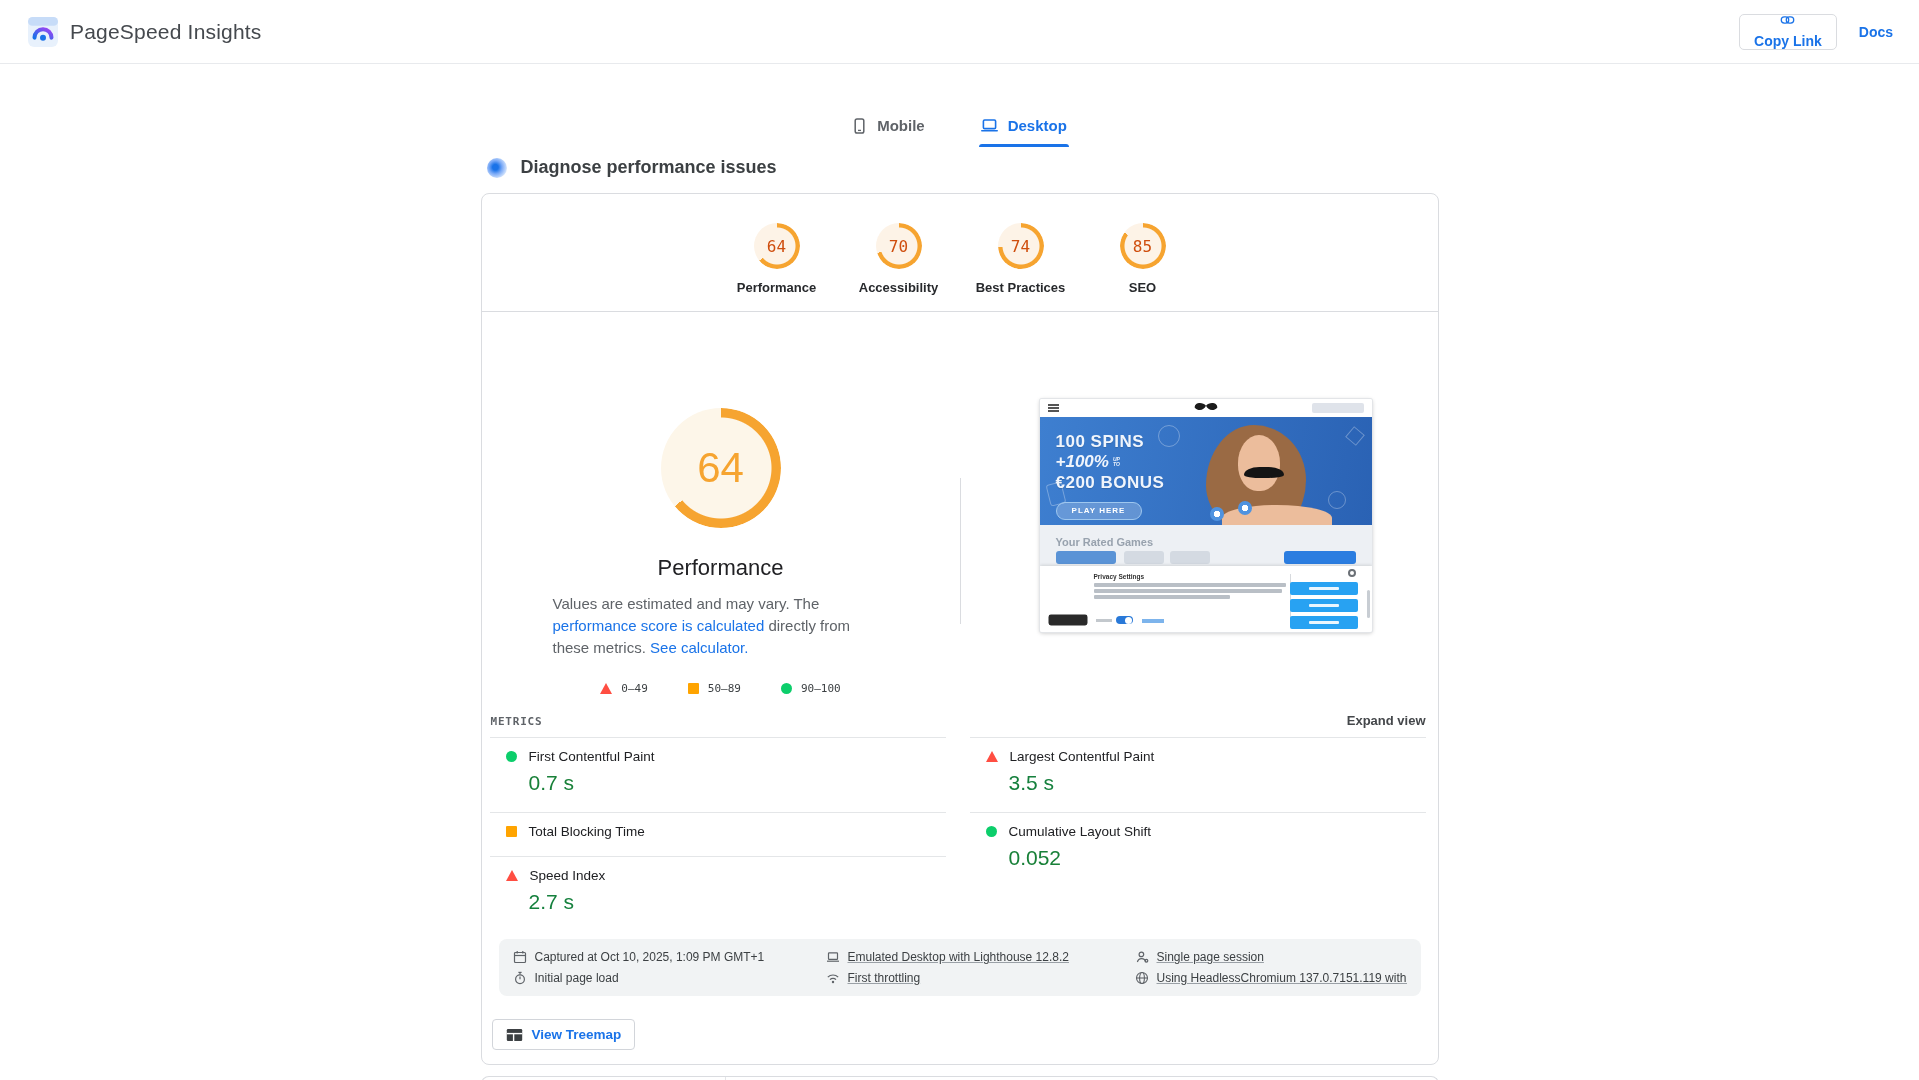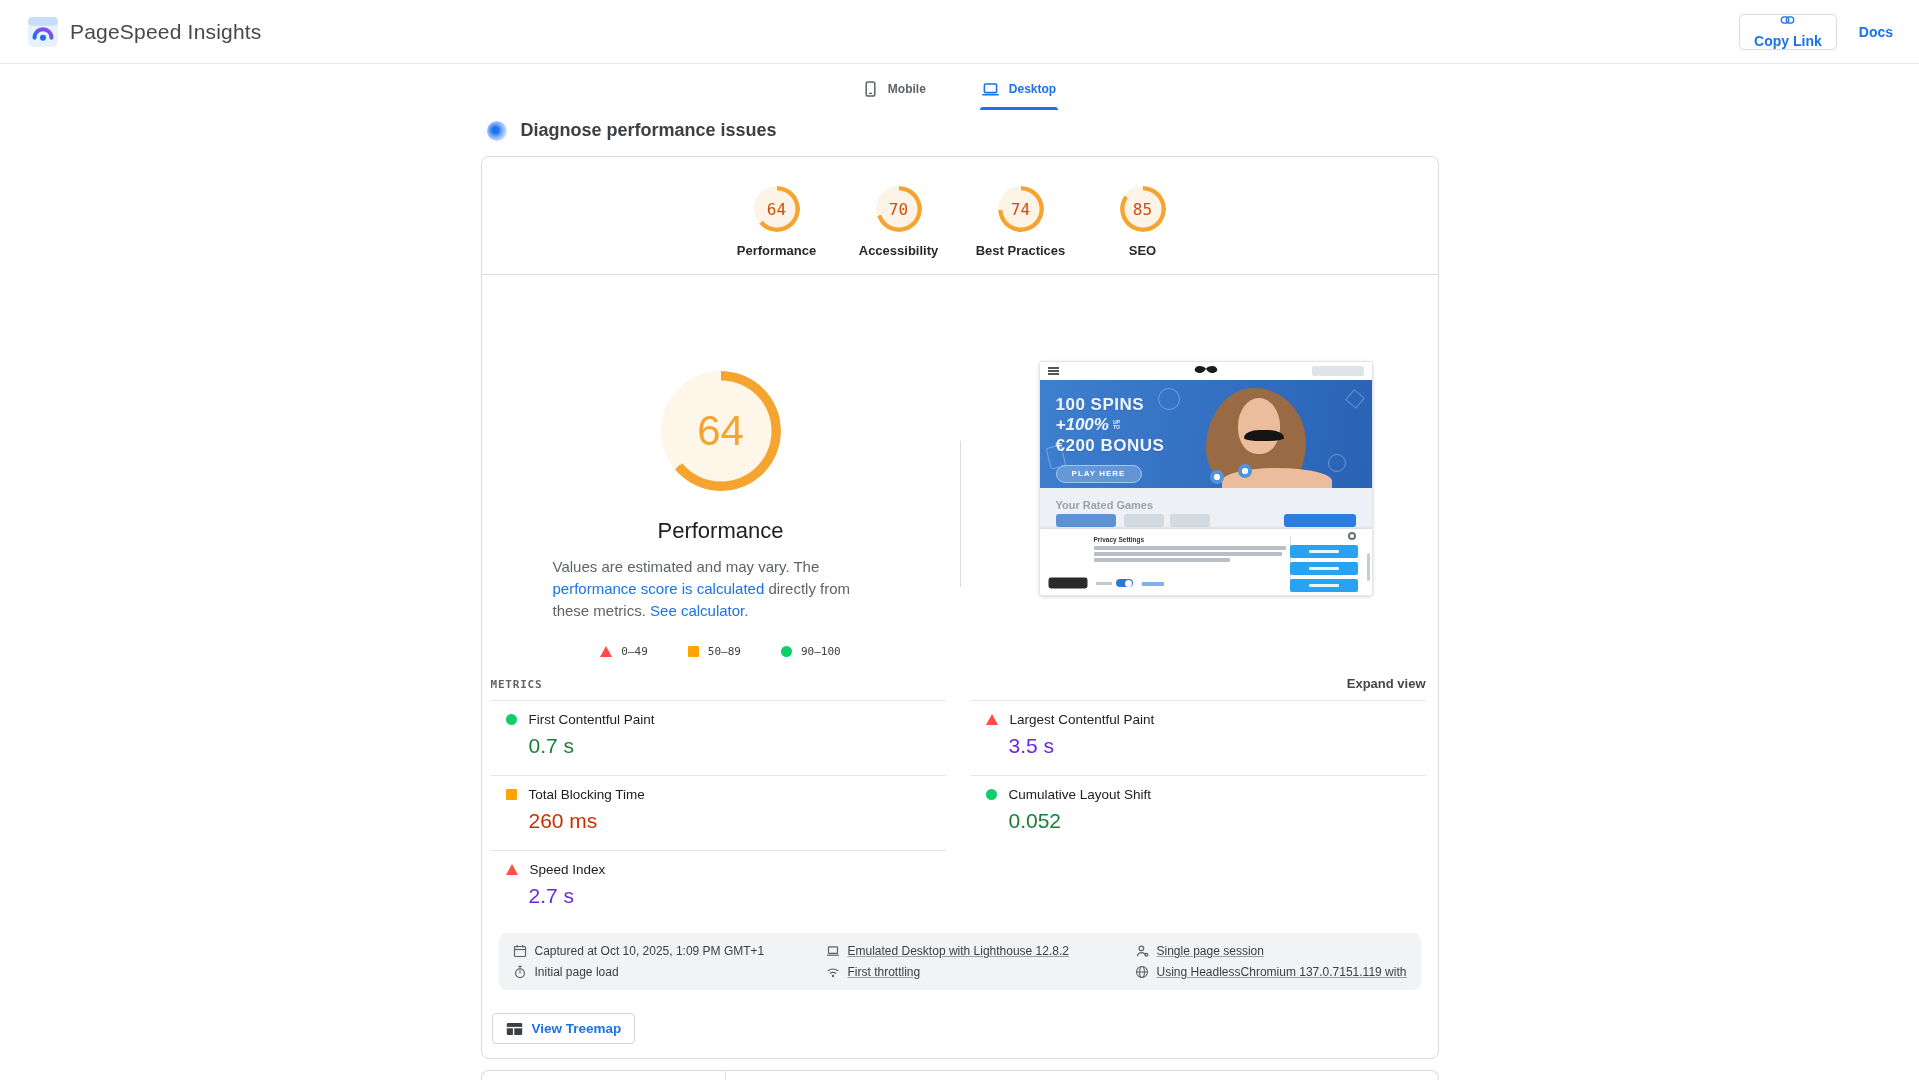--- a/index.html
+++ b/index.html
@@ -12,22 +12,22 @@
   .brand { display:flex; align-items:center; gap:12px; }
   .brand-title { font-size:21px; color:#45494e; letter-spacing:.2px; }
   .top-actions { display:flex; align-items:center; gap:22px; }
   .copylink-btn { display:flex; align-items:center; gap:8px; height:36px; padding:0 14px;
     background:#fff; border:1px solid #dadce0; border-radius:5px; color:#1a73e8;
     font-size:14px; font-weight:bold; cursor:pointer;flex-direction:column; }
   .docs-link { color:#1a73e8; font-size:14px; font-weight:bold; text-decoration:none; }
 
   
   .tabs { display:flex; justify-content:center; gap:52px; margin-top:9px; }
-  .tab { display:flex; align-items:center; gap:10px; font-size:12px; font-weight:bold;
-    color:#5f6368; position:relative; padding:8px 2px 10px; cursor:pointer; }
+  .tab { display:flex; align-items:center; gap:10px; font-size:15px; font-weight:bold;
+    color:#5f6368; position:relative; padding:8px 2px 10px; cursor:pointer;margin-top:36px; }
   .tab.active { color:#1a73e8; }
   .tab.active::after { content:""; position:absolute; left:0; right:0; bottom:-3px;
     height:3px; background:#1a73e8; border-radius:3px 3px 0 0; }
 
   .container { width:958px; margin:0 auto; }
 
   
   .diag-row { display:flex; align-items:center; gap:14px; margin-top:13px; padding-left:6px; }
   .diag-ic { width:20px; height:20px; border-radius:50%;
     background:radial-gradient(circle at 42% 46%, #1a73e8 0 18%, #7baaf7 42%, #d2e3fc 72%, rgba(210,227,252,0) 85%); }
@@ -144,21 +144,21 @@
   .m-col { flex:1; }
   .m-cell { border-top:1px solid #e4e6e8; padding:11px 0 17px 16px; }
   .m-head { display:flex; align-items:center; gap:12px; }
   .m-icon { flex:0 0 auto; }
   .i-circle { width:11px; height:11px; border-radius:50%; background:#0cce6b; }
   .i-square { width:11px; height:11px; background:#ffa400; border-radius:1px; }
   .i-triangle { width:0; height:0; border-left:6px solid transparent; border-right:6px solid transparent;
     border-bottom:11px solid #ff4e42; }
   .m-name { font-size:13.5px; color:#202124; }
   .m-value { margin-top:7px; margin-left:23px; font-size:21px; }
-  .v-good { color:#188038; } .v-average { color:#c33300; } .v-poor { color:#6d28d9; }
+  .v-good { color:#188038; } .v-average { color:#c33300; } .v-poor { color:#15803d; }
 
   
   .capture-bar { margin:8px 17px 0; background:#f1f3f4; border-radius:8px;
     padding:11px 14px; display:grid; grid-template-columns:313px 309px 1fr; row-gap:7px; }
   .cap-item { display:flex; align-items:center; gap:8px; font-size:12px; color:#3c4043;
     white-space:nowrap; overflow:hidden; }
   .cap-item svg { flex:0 0 auto; }
   .cap-link { text-decoration:underline; text-decoration-color:#9aa0a6; cursor:pointer; }
 
   
@@ -379,21 +379,20 @@
           <span class="m-icon i-circle"></span>
           <span class="m-name">First Contentful Paint</span>
         </div>
         <div class="m-value v-good">0.7 s</div>
       </div>
       <div class="m-cell">
         <div class="m-head">
           <span class="m-icon i-square"></span>
           <span class="m-name">Total Blocking Time</span>
         </div>
-        <div class="m-value v-average">260 ms</div>
       </div>
       <div class="m-cell">
         <div class="m-head">
           <span class="m-icon i-triangle"></span>
           <span class="m-name">Speed Index</span>
         </div>
         <div class="m-value v-poor">2.7 s</div>
       </div>
     </div>
     <div class="m-col">

